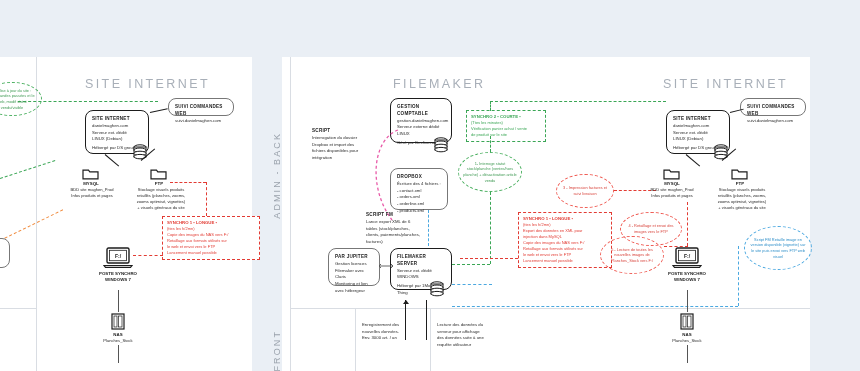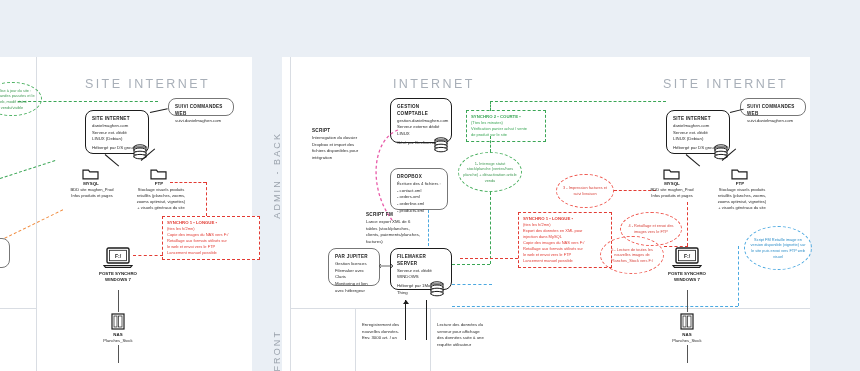--- a/index.html
+++ b/index.html
@@ -96,21 +96,21 @@
 
   <div class="rule-v" style="left:290px;top:57px;height:314px;"></div>
   <div class="rule-v" style="left:36px;top:57px;height:314px;"></div>
   <div class="rule-h" style="left:290px;top:308px;width:520px;"></div>
   <div class="rule-h" style="left:-8px;top:308px;width:44px;"></div>
 
   <div class="vlabel" style="left:272px;top:132px;">ADMIN - BACK</div>
   <div class="vlabel" style="left:272px;top:330px;">FRONT</div>
 
   <div class="sec-title" style="left:85px;top:77px;">SITE INTERNET</div>
-  <div class="sec-title" style="left:393px;top:77px;">INTERNET</div>
+  <div class="sec-title" style="left:393px;top:77px;">FILEMAKER</div>
   <div class="sec-title" style="left:663px;top:77px;">SITE INTERNET</div>
 
   <div class="ln dg" style="left:18px;top:101px;width:140px;"></div>
   <div class="ellipse ell-green" style="left:-18px;top:82px;width:60px;height:34px;">
     <span>2- Mise à jour du site : commandes passées et le web, modif statut vendu/visible</span>
   </div>
 
   <div class="node" style="left:85px;top:110px;width:64px;height:44px;">
     <div class="t">SITE INTERNET</div>
     <div class="b">danielmaghen.com</div>

